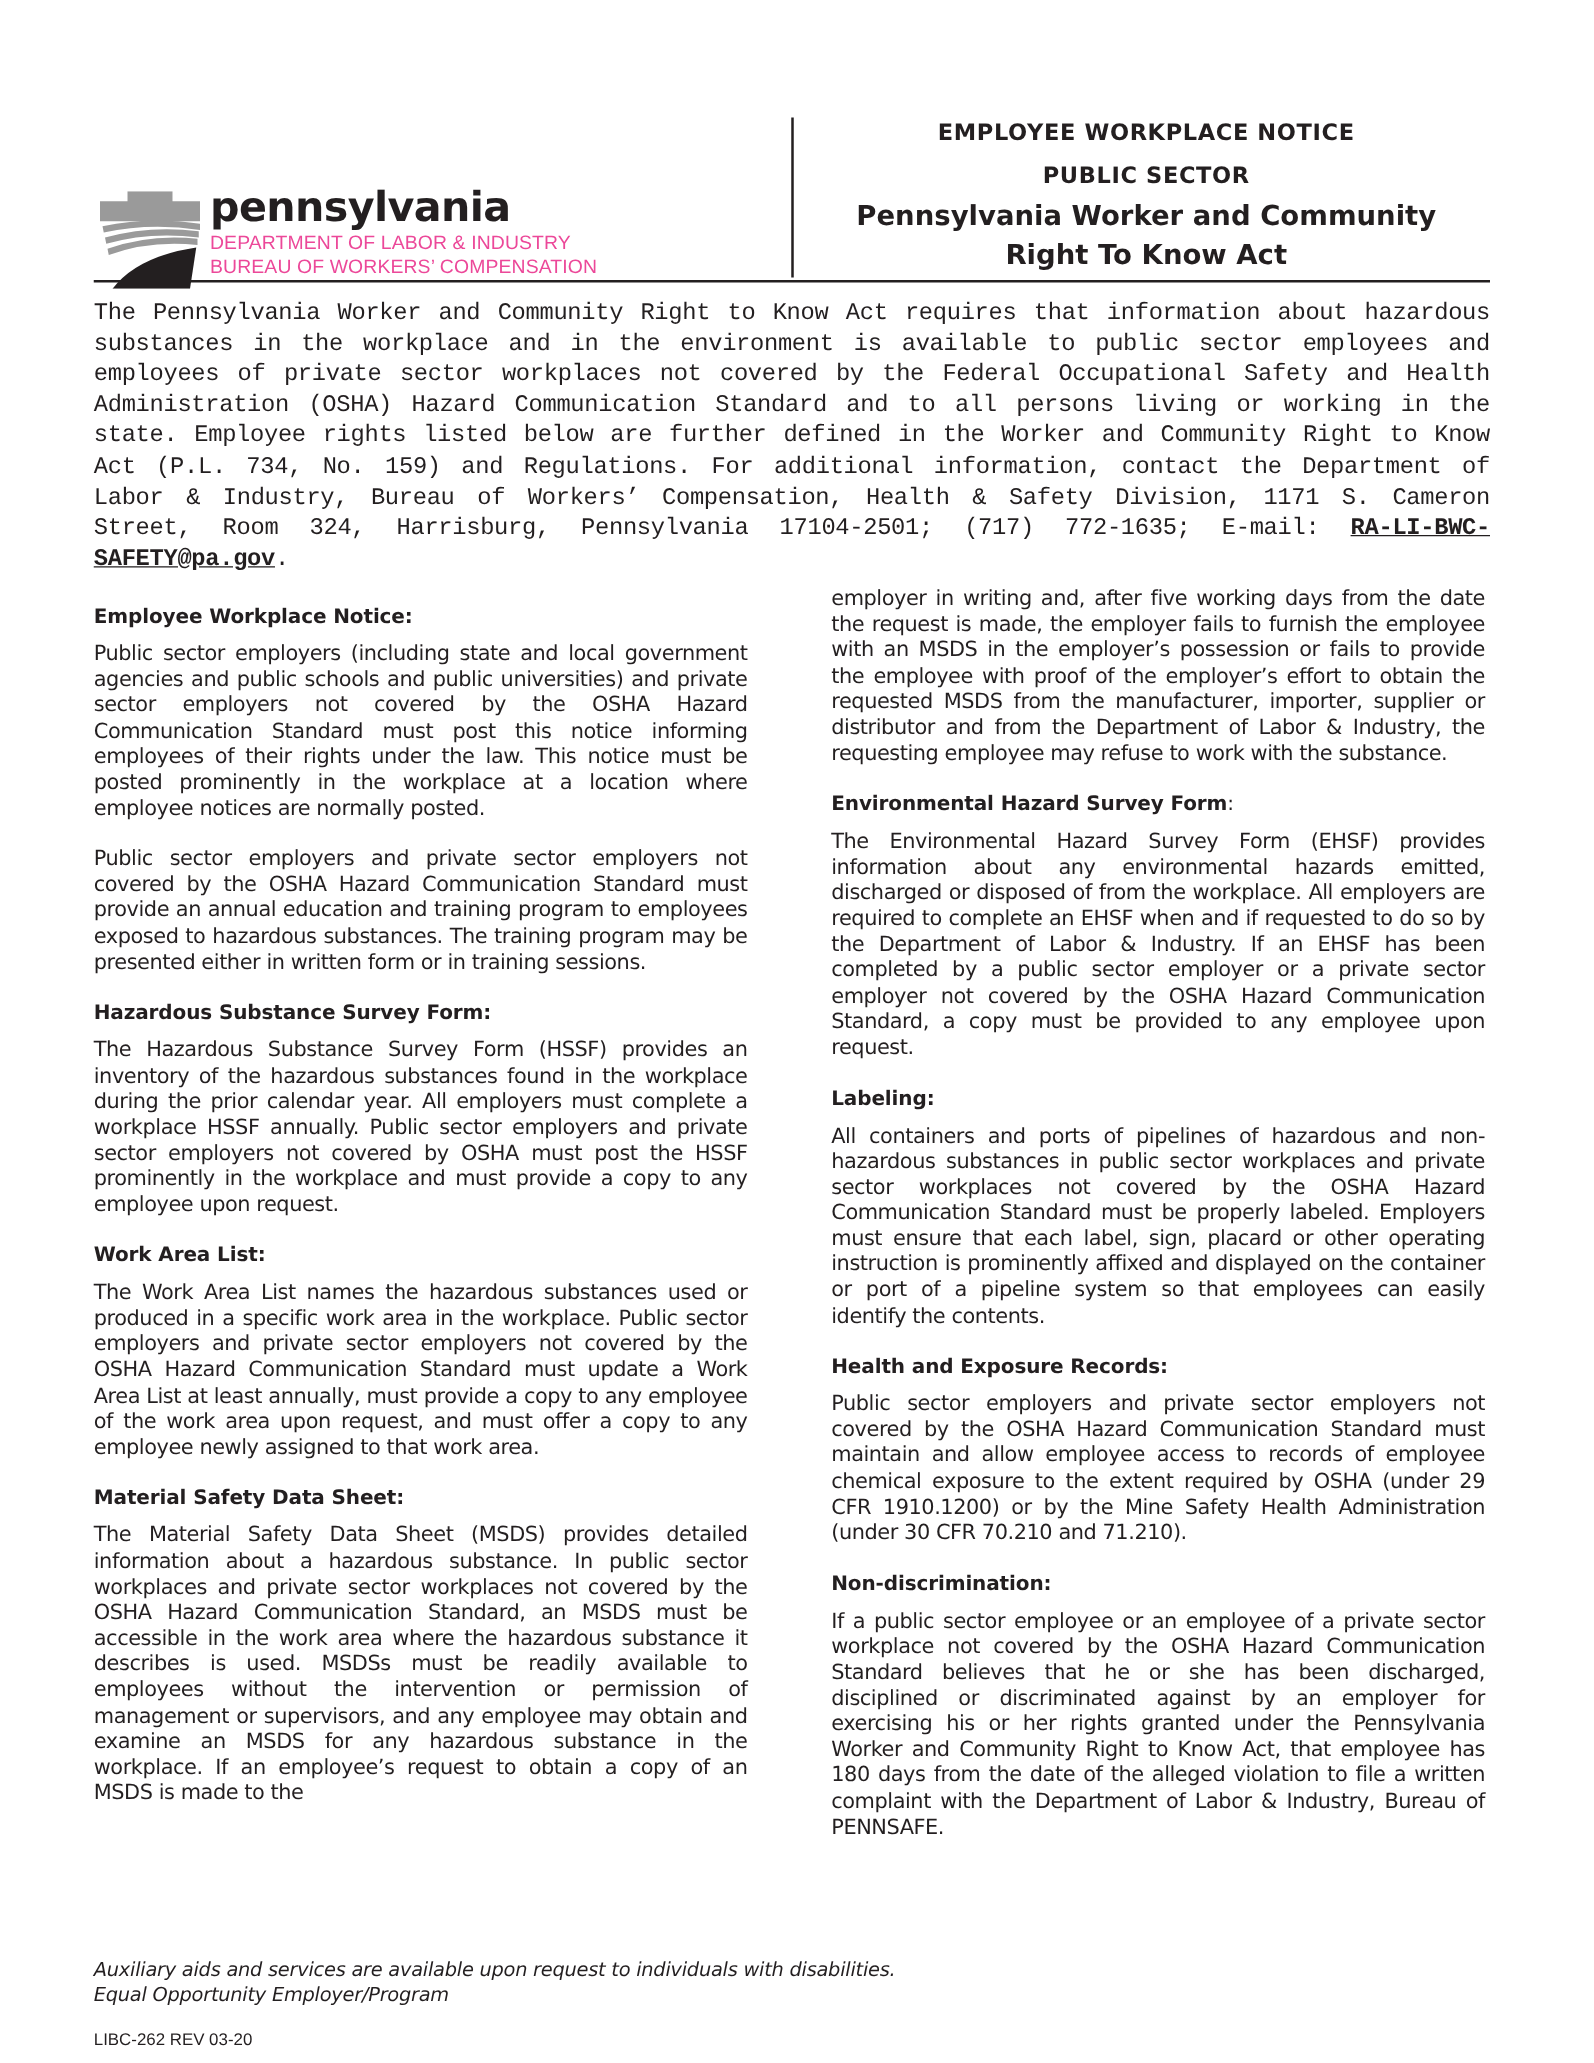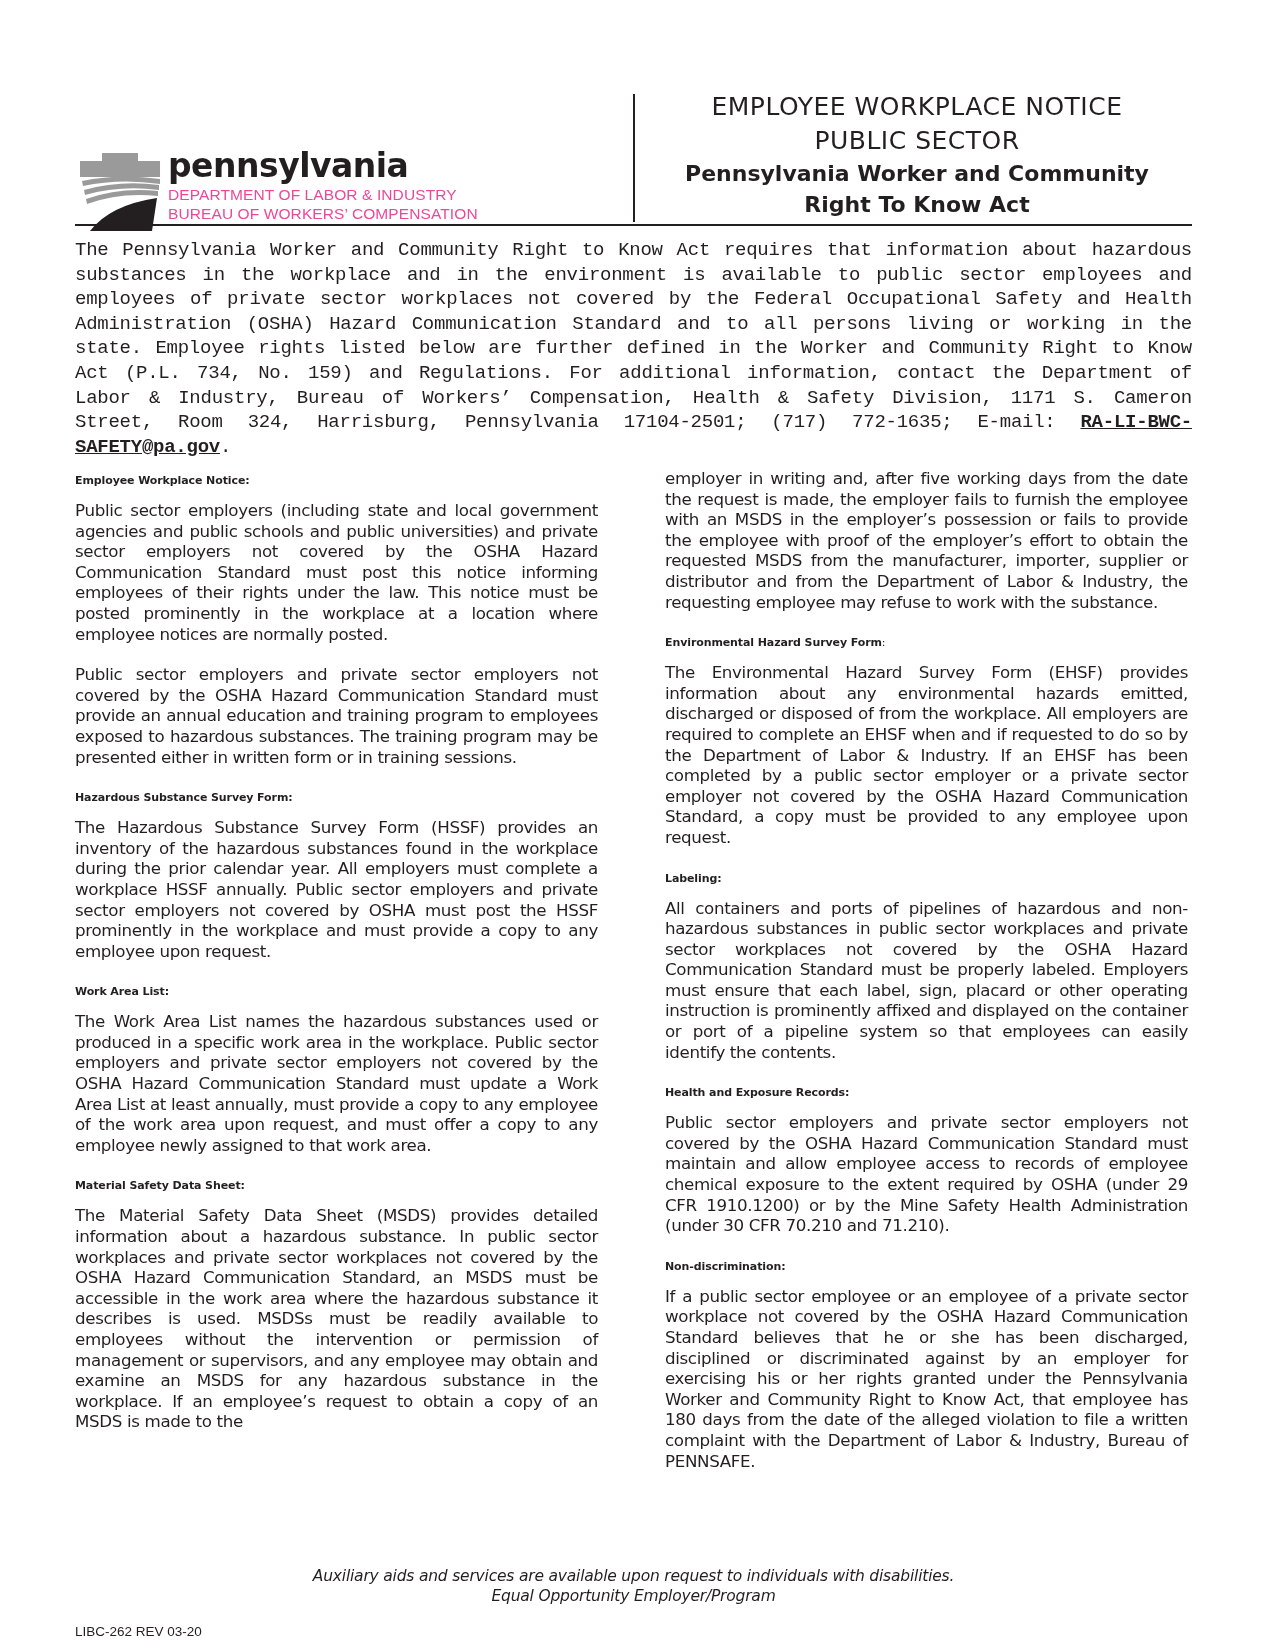--- a/index.html
+++ b/index.html
@@ -8,38 +8,38 @@
 
   
   .header { position: absolute; top: 90px; left: 0; width: 1117px; height: 134px; border-bottom: 2px solid #231f20; }
   .logo { position: absolute; left: 5px; top: 15px; width: 520px; height: 90px; margin-top: 38px; }
   .logo-mark { position: absolute; left: 0; top: 10px; width: 80px; height: 78px; }
   .logo-text { position: absolute; left: 88px; top: 4px; }
   .logo-state { font-family: "DejaVu Sans", sans-serif; font-size: 33px; font-weight: bold; letter-spacing: -0.5px; line-height: 38px; color: #231f20; }
   .logo-dept, .logo-bureau { font-family: "Liberation Sans", sans-serif; font-size: 15.5px; line-height: 19px; color: #ec4899; letter-spacing: 0.1px; }
   .header-divider { position: absolute; left: 558px; top: 4px; width: 2px; height: 128px; background: #231f20; }
   .title-block { position: absolute; left: 562px; top: 0; width: 560px; text-align: center; }
-  .title-main { font-family: "DejaVu Sans", sans-serif; font-weight: normal; font-size: 25px; line-height: 34px; letter-spacing: 0.5px; }
+  .title-main { font-family: "DejaVu Sans", sans-serif; font-weight: bold; font-size: 18px; line-height: 34px; letter-spacing: 0.5px; }
   .title-sub { font-family: "DejaVu Sans", sans-serif; font-weight: bold; font-size: 22px; line-height: 31px; }
 
   
   .intro { position: absolute; top: 238px; left: 0; width: 1117px; font-family: Liberation Mono, monospace; font-size: 19px; line-height: 24.6px; text-align: justify; letter-spacing: -0.25px; word-spacing: 1px; }
   .intro .email { font-weight: bold; text-decoration: underline; color: #231f20; }
 
   
   .col { position: absolute; top: 466px; width: 523px; font-family: "DejaVu Sans", sans-serif; }
   .col-left { left: 0; }
   .col-right { left: 590px; top: 468px; }
   .section { margin: 0 0 20px 0; }
-  .section h2 { font-size: 11px; font-weight: bold; margin: 4px 0 8px 0; line-height: 22px; letter-spacing: -0.1px; }
+  .section h2 { font-size: 16px; font-weight: bold; margin: 16px 0 8px 0; line-height: 22px; letter-spacing: -0.1px; }
   .section p { margin: 0; font-size: 16.7px; line-height: 20.6px; text-align: justify; letter-spacing: -0.35px; }
   .col-right .cont { margin: 0 0 20px 0; }
 
   
-  .footer { position: absolute; top: 1566px; left: 0; width: 1117px; text-align: center; font-family: "DejaVu Sans", sans-serif; font-style: italic; font-size: 15.5px; line-height: 20px; letter-spacing: -0.2px; }
+  .footer { position: absolute; top: 1566px; left: 0; width: 1117px; font-family: "DejaVu Sans", sans-serif; font-style: italic; font-size: 15.5px; line-height: 20px; letter-spacing: -0.2px; }
   .form-code { position: absolute; top: 1612px; left: 0; font-family: "Liberation Sans", sans-serif; font-size: 13.5px; margin-top: 12px; }
 </style>
 </head>
 <body>
 
 <div class="page">
 
   <div class="header">
     <div class="logo">
       <svg class="logo-mark" viewBox="0 0 80 78">

